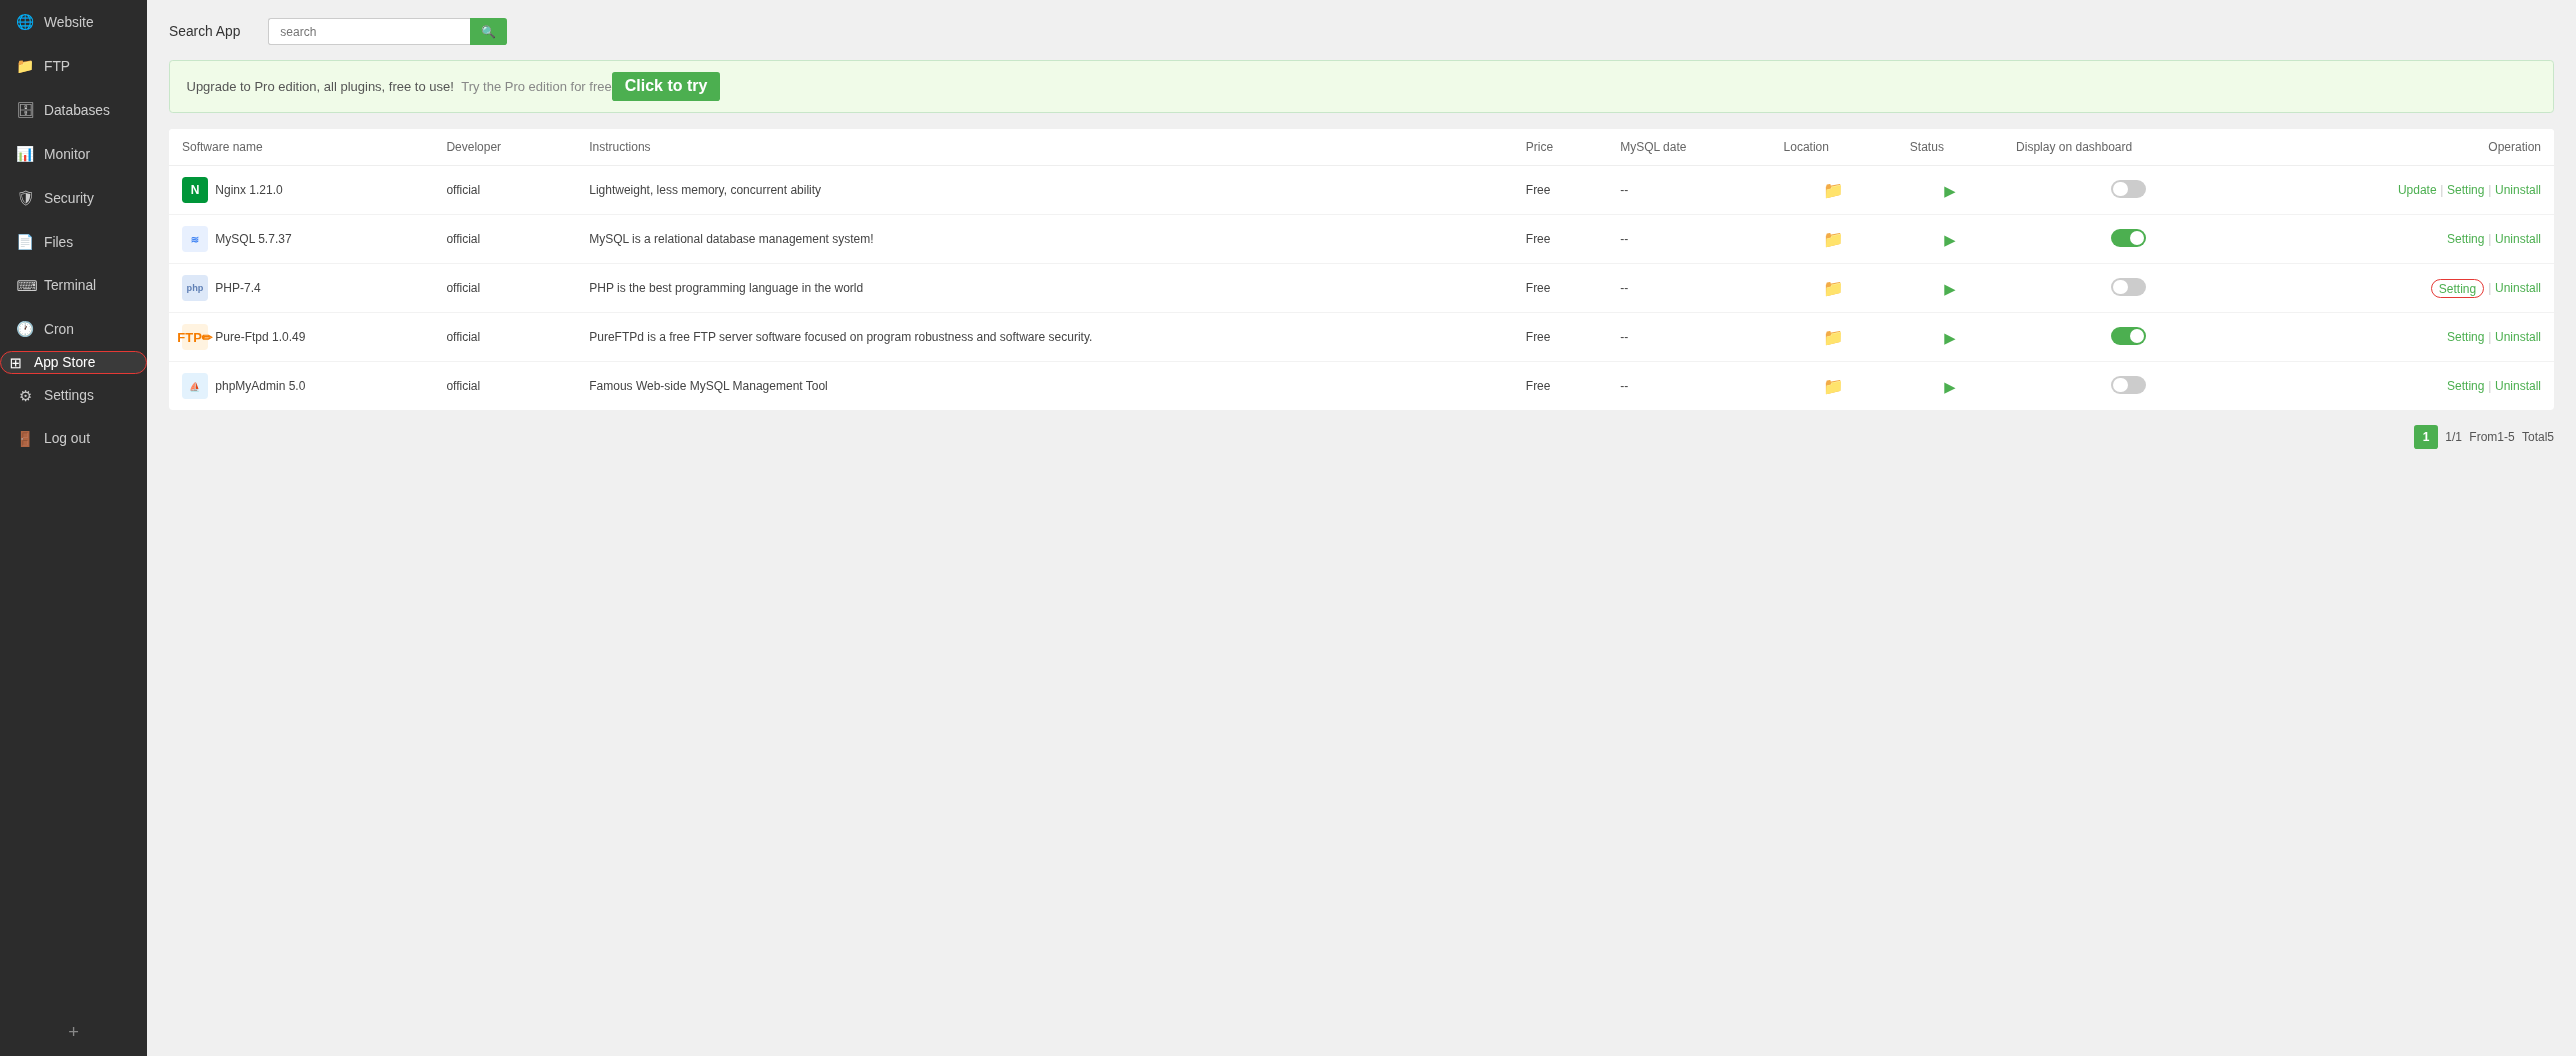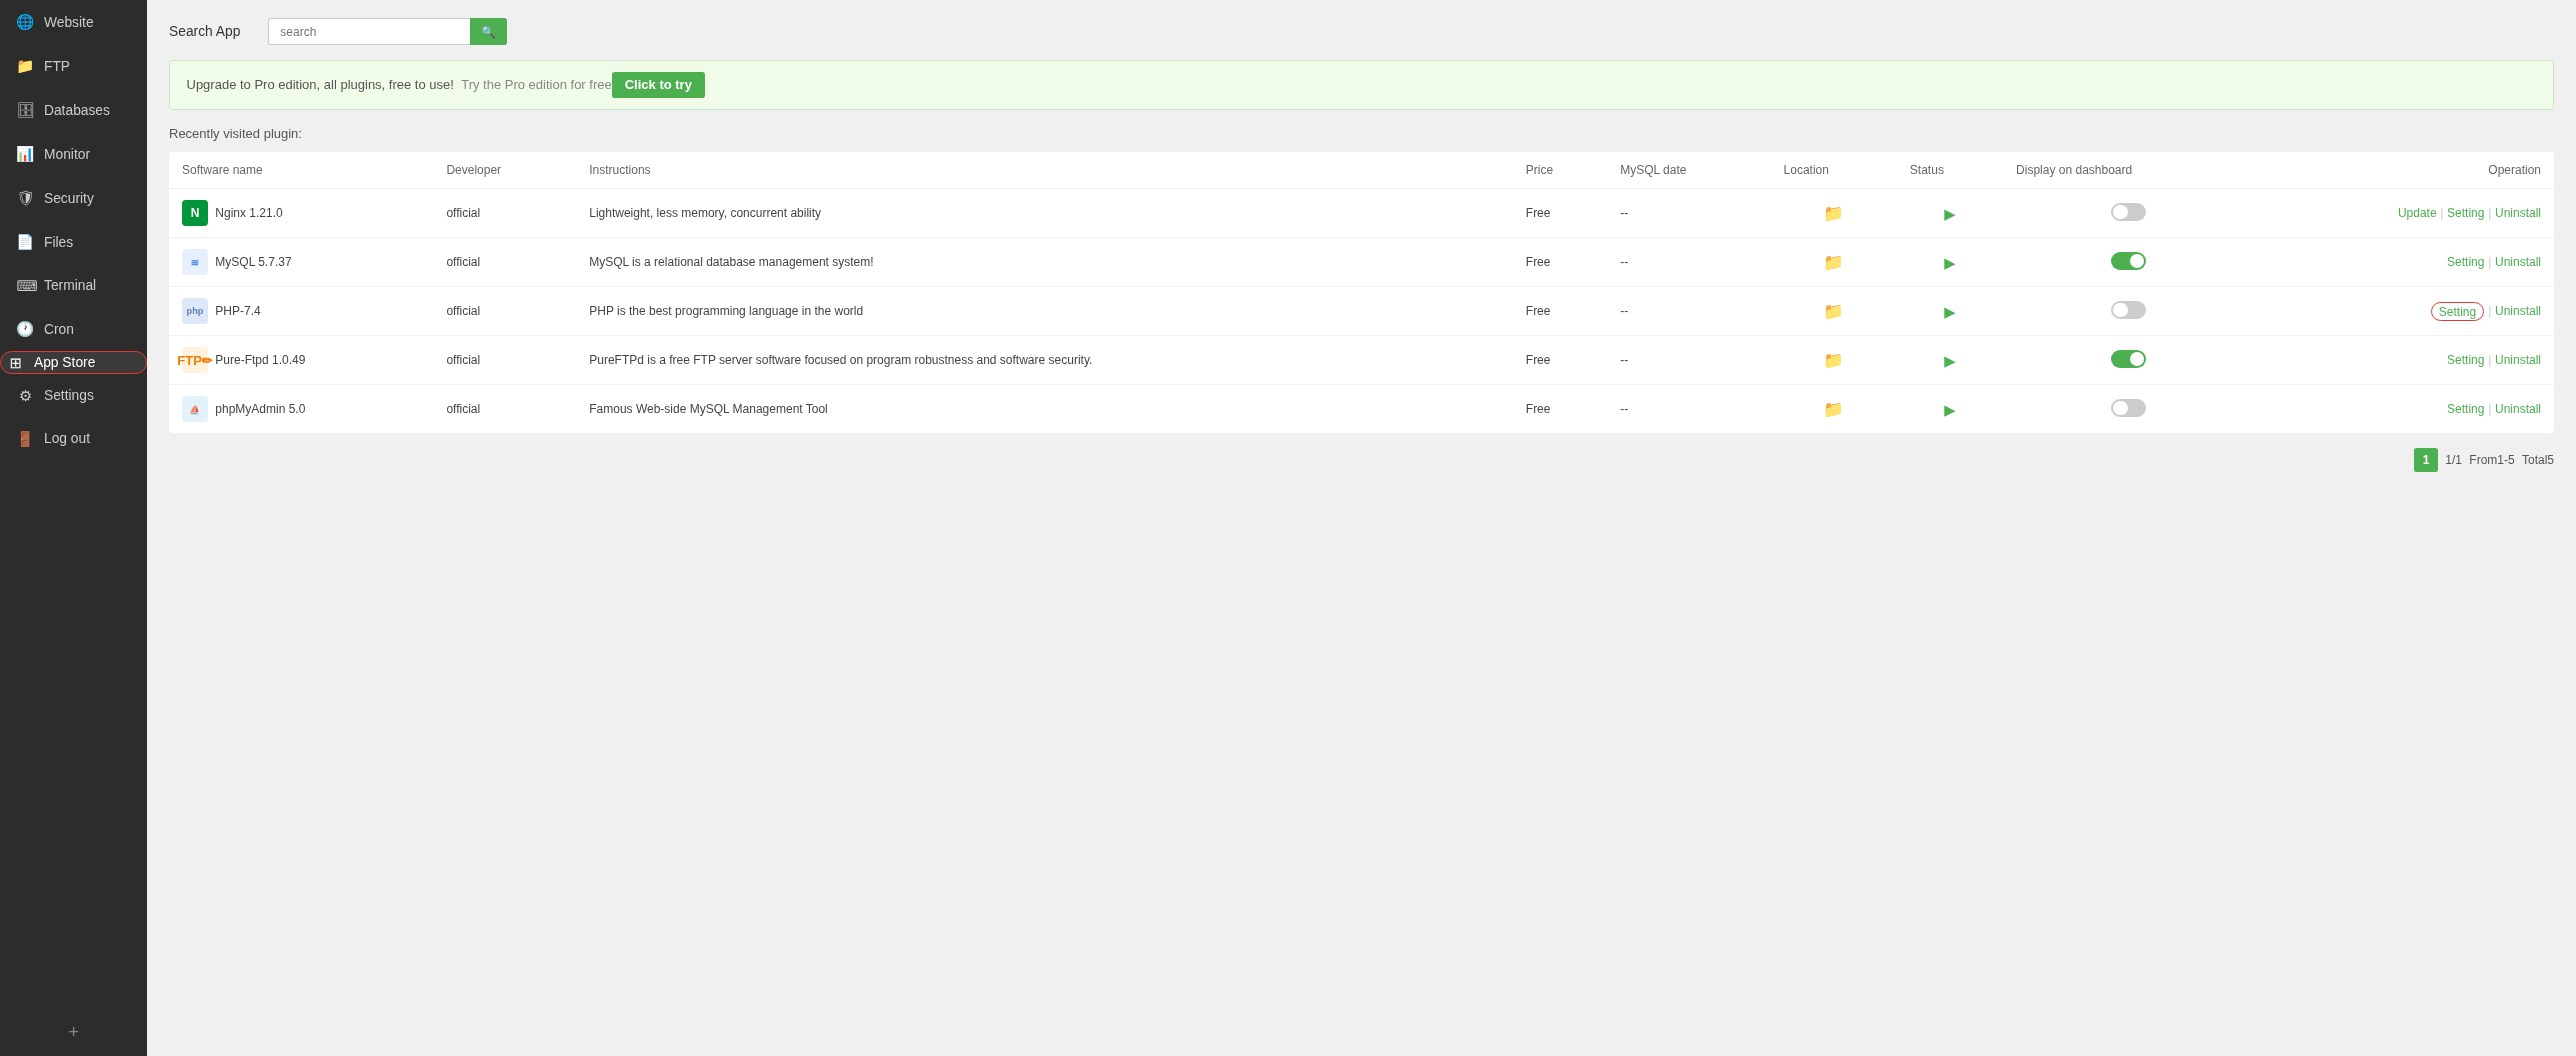--- a/index.html
+++ b/index.html
@@ -140,21 +140,21 @@
       color: #888;
       margin-left: 7.3px;
     }
     .pro-banner-btn {
       background: #4caf50;
       color: #fff;
       border: none;
       padding: 5.5px 13px;
       border-radius: 2.8px;
       cursor: pointer;
-      font-size: 13px;
+      font-size: 16px;
       font-weight: bold;
       text-align: center;
     }
 
     
     .recently-label {
       font-size: 13px;
       color: #555;
       margin-bottom: 11px;
     }
@@ -346,21 +346,20 @@
       </div>
     </div>
 
 
     <div class="pro-banner">
       <span>Upgrade to Pro edition, all plugins, free to use!</span>
       <span class="pro-banner-try">Try the Pro edition for free</span>
       <button class="pro-banner-btn">Click to try</button>
     </div>
 
-    <div class="recently-label">Recently visited plugin:</div>
 
     <table class="app-table">
       <thead>
         <tr>
           <th>Software name</th>
           <th>Developer</th>
           <th>Instructions</th>
           <th>Price</th>
           <th>MySQL date</th>
           <th>Location</th>

